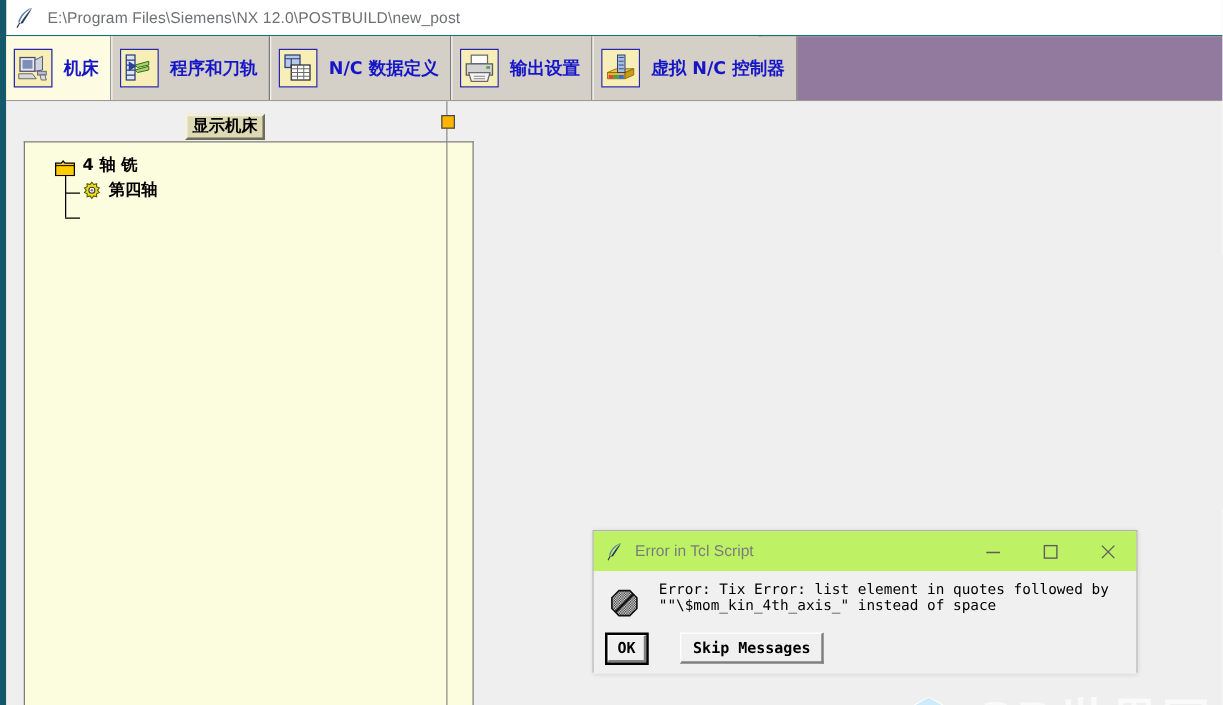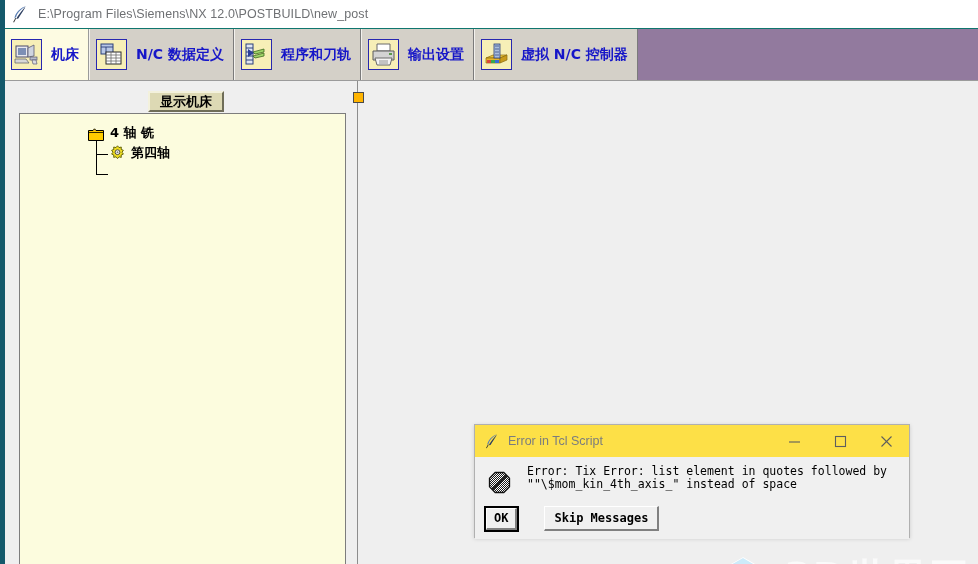--- a/index.html
+++ b/index.html
@@ -120,49 +120,48 @@
   .content {
     position: absolute;
     left: 5px; top: 81px;
     width: 973px; height: 483px;
     background: #efefef;
   }
 
   .show-machine-btn {
     position: absolute;
     left: 143px; top: 10px;
-    width: 76px; height: 21px;
+    width: 64px; height: 21px;
     background: #ddd9b4;
     border-top: 2px solid #f3f1dc;
     border-left: 2px solid #f3f1dc;
     border-right: 2px solid #6f6d58;
     border-bottom: 2px solid #6f6d58;
     box-sizing: border-box;
     font-family: "DejaVu Sans", "Liberation Sans", sans-serif;
     font-size: 13px;
     font-weight: bold;
     color: #000000;
     display: flex;
     align-items: center;
     justify-content: center;
     cursor: default;
     line-height: 1;
   }
 
   .tree-panel {
     position: absolute;
     left: 14px; top: 32px;
-    width: 327px; height: 451px;
+    width: 360px; height: 451px;
     background: #fcfcde;
     border-top: 1px solid #7d7d7d;
     border-left: 1px solid #7d7d7d;
     border-right: 1px solid #7d7d7d;
     box-sizing: border-box;
     overflow: hidden;
-    padding-left: 44px;
   }
   .tree {
     position: relative;
     padding: 8px 0 0 0;
     font-family: "DejaVu Sans", "Liberation Sans", sans-serif;
   }
   .tree-row {
     position: relative;
     height: 20px;
     display: flex;
@@ -235,21 +234,21 @@
     position: absolute;
     left: 469px; top: 343px;
     width: 436px; height: 114px;
     background: #f0f0f0;
     border: 1px solid #b0b0b0;
     box-shadow: 0 1px 4px rgba(0,0,0,0.14);
     box-sizing: border-box;
   }
   .dlg-titlebar {
     height: 32px;
-    background: #fde047;
+    background: #bef264;
     display: flex;
     align-items: center;
     position: relative;
   }
   .dlg-quill {
     margin-left: 10px;
     width: 14px; height: 16px;
     flex: none;
   }
   .dlg-title {
@@ -380,55 +379,55 @@
             <rect x="0" y="0" width="29" height="29" fill="#f7efb7"></rect>
             <path d="M3 19 L14 19 L17 23 L3 23 Z" fill="#d8d8d8" stroke="#6a6a6a" stroke-width="0.8"></path>
             <rect x="4" y="6" width="12" height="11" fill="#e9e9ef" stroke="#4a4a6a" stroke-width="1"></rect>
             <rect x="6" y="8" width="8" height="7" fill="#7d8fb5"></rect>
             <path d="M16 8 L22 5 L22 16 L16 17 Z" fill="#cfd4e0" stroke="#5a5a72" stroke-width="0.8"></path>
             <rect x="18" y="17" width="7" height="3" fill="#b8bccb" stroke="#5a5a72" stroke-width="0.7"></rect>
             <path d="M20 20 L21 24 L25 24 L24 20 Z" fill="#dcdce4" stroke="#5a5a72" stroke-width="0.7"></path>
           </svg>
         </div>
         <div class="tab-label">机床</div>
+      </div>
+
+      <div class="tab">
+        <div class="tab-icon">
+          <svg width="29" height="29" viewBox="0 0 29 29">
+            <rect x="0" y="0" width="29" height="29" fill="#f7efb7"></rect>
+            <rect x="4" y="4" width="7" height="20" fill="#dfe5f2" stroke="#2b3f7a" stroke-width="1"></rect>
+            <line x1="4" y1="8" x2="11" y2="8" stroke="#2b3f7a" stroke-width="1"></line>
+            <line x1="4" y1="12" x2="11" y2="12" stroke="#2b3f7a" stroke-width="1"></line>
+            <line x1="4" y1="16" x2="11" y2="16" stroke="#2b3f7a" stroke-width="1"></line>
+            <line x1="4" y1="20" x2="11" y2="20" stroke="#2b3f7a" stroke-width="1"></line>
+            <path d="M11 12 L22 9 L22 12 L13 14 Z" fill="#9fd66a" stroke="#3f6a1f" stroke-width="0.8"></path>
+            <path d="M11 16 L22 13 L22 16 L13 18 Z" fill="#9fd66a" stroke="#3f6a1f" stroke-width="0.8"></path>
+            <path d="M6 9 L12 13 L6 17 Z" fill="#2b3f9a"></path>
+          </svg>
+        </div>
+        <div class="tab-label">程序和刀轨</div>
       </div>
 
       <div class="tab">
         <div class="tab-icon">
           <svg width="29" height="29" viewBox="0 0 29 29">
             <rect x="0" y="0" width="29" height="29" fill="#f7efb7"></rect>
             <rect x="4" y="4" width="12" height="10" fill="#b9c8e6" stroke="#2b3f7a" stroke-width="1"></rect>
             <line x1="4" y1="7" x2="16" y2="7" stroke="#2b3f7a" stroke-width="0.9"></line>
             <line x1="9" y1="7" x2="9" y2="14" stroke="#2b3f7a" stroke-width="0.9"></line>
             <rect x="9" y="12" width="15" height="12" fill="#ffffff" stroke="#2b2b2b" stroke-width="1"></rect>
             <line x1="9" y1="15" x2="24" y2="15" stroke="#6a6a6a" stroke-width="0.8"></line>
             <line x1="9" y1="18" x2="24" y2="18" stroke="#6a6a6a" stroke-width="0.8"></line>
             <line x1="9" y1="21" x2="24" y2="21" stroke="#6a6a6a" stroke-width="0.8"></line>
             <line x1="14" y1="12" x2="14" y2="24" stroke="#6a6a6a" stroke-width="0.8"></line>
             <line x1="19" y1="12" x2="19" y2="24" stroke="#6a6a6a" stroke-width="0.8"></line>
           </svg>
         </div>
         <div class="tab-label">N/C 数据定义</div>
-      </div>
-
-      <div class="tab">
-        <div class="tab-icon">
-          <svg width="29" height="29" viewBox="0 0 29 29">
-            <rect x="0" y="0" width="29" height="29" fill="#f7efb7"></rect>
-            <rect x="4" y="4" width="7" height="20" fill="#dfe5f2" stroke="#2b3f7a" stroke-width="1"></rect>
-            <line x1="4" y1="8" x2="11" y2="8" stroke="#2b3f7a" stroke-width="1"></line>
-            <line x1="4" y1="12" x2="11" y2="12" stroke="#2b3f7a" stroke-width="1"></line>
-            <line x1="4" y1="16" x2="11" y2="16" stroke="#2b3f7a" stroke-width="1"></line>
-            <line x1="4" y1="20" x2="11" y2="20" stroke="#2b3f7a" stroke-width="1"></line>
-            <path d="M11 12 L22 9 L22 12 L13 14 Z" fill="#9fd66a" stroke="#3f6a1f" stroke-width="0.8"></path>
-            <path d="M11 16 L22 13 L22 16 L13 18 Z" fill="#9fd66a" stroke="#3f6a1f" stroke-width="0.8"></path>
-            <path d="M6 9 L12 13 L6 17 Z" fill="#2b3f9a"></path>
-          </svg>
-        </div>
-        <div class="tab-label">程序和刀轨</div>
       </div>
 
       <div class="tab">
         <div class="tab-icon">
           <svg width="29" height="29" viewBox="0 0 29 29">
             <rect x="0" y="0" width="29" height="29" fill="#f7efb7"></rect>
             <path d="M8 4 L21 4 L21 11 L8 11 Z" fill="#ffffff" stroke="#6a6a6a" stroke-width="1"></path>
             <path d="M4 11 L25 11 L25 20 L4 20 Z" fill="#d3d3d3" stroke="#5a5a5a" stroke-width="1"></path>
             <path d="M6 18 L23 18 L21 25 L8 25 Z" fill="#f4f4f4" stroke="#6a6a6a" stroke-width="1"></path>
             <line x1="10" y1="21" x2="19" y2="21" stroke="#888" stroke-width="0.9"></line>

